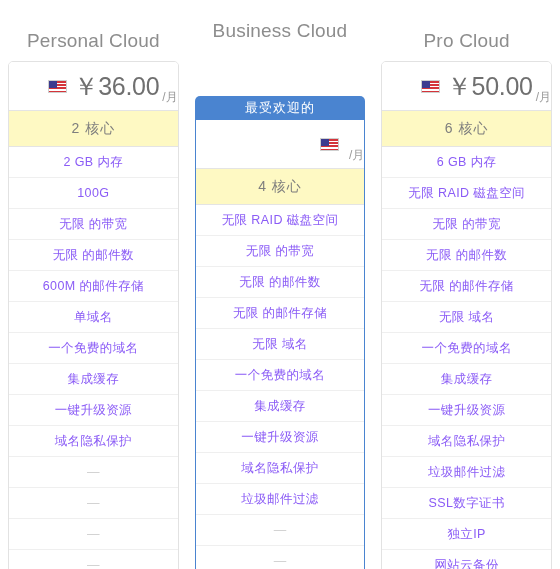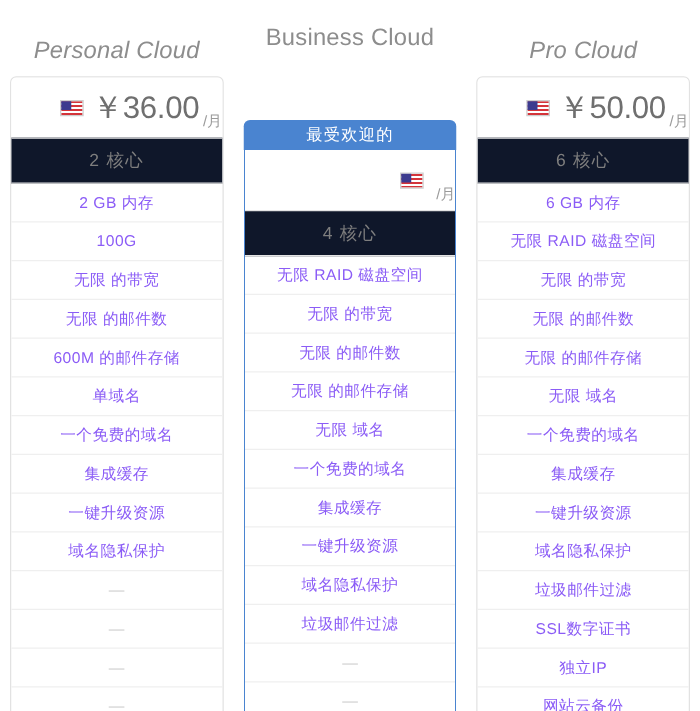--- a/index.html
+++ b/index.html
@@ -40,21 +40,20 @@
     white-space: nowrap;
   }
   .plan.featured .plan-title {
     padding-top: 8px;
     padding-bottom: 9px;
     margin-top: 12px;
   }
   .plan.standard .plan-title {
     padding-top: 30px;
     padding-bottom: 9px;
-    font-style: italic;
   }
   .card {
     background: #ffffff;
     border: 1px solid #e2e2e2;
     border-radius: 5px;
     overflow: hidden;
   }
   .plan.featured .card {
     border: 1px solid #4a84d0;
     border-top: none;
@@ -109,21 +108,21 @@
     line-height: 1;
   }
   .price-period {
     font-size: 12px;
     color: #9a9a9a;
     margin-left: 3px;
     align-self: flex-end;
     padding-bottom: 4px;
   }
   .cores-row {
-    background: #0f172a;
+    background: #fef9c3;
     border-top: 1px solid #e4e4e4;
     border-bottom: 1px solid #e4e4e4;
     text-align: center;
     font-size: 14px;
     color: #7e7e7e;
     height: 35px;
     line-height: 35px;
     letter-spacing: 1px;
   }
   .feature-list {

